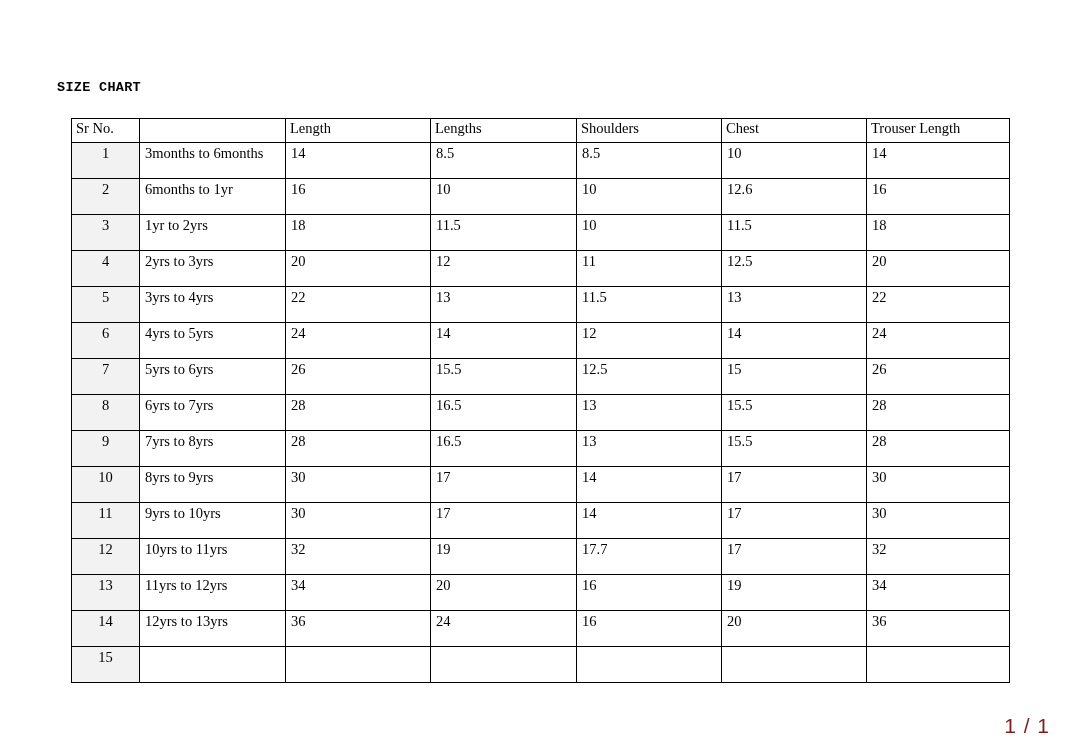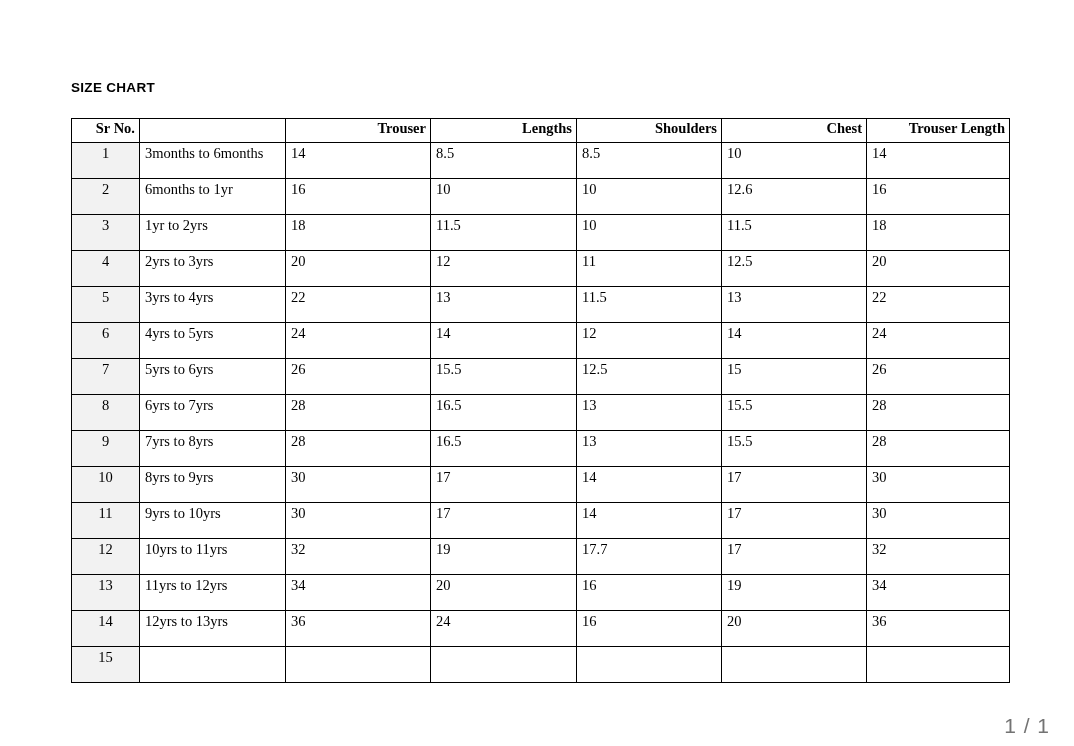--- a/index.html
+++ b/index.html
@@ -17,23 +17,23 @@
   .page {
     position: absolute;
     left: 0;
     top: 0;
     width: 1074px;
     height: 746px;
     background: #ffffff;
   }
   .doc-title {
     position: absolute;
-    left: 71px;
+    left: 57px;
     top: 80px;
-    font-family: Liberation Sans, sans-serif;
+    font-family: Liberation Mono, monospace;
     font-weight: bold;
     font-size: 13.5px;
     letter-spacing: 0.3px;
     color: #000000;
   }
   .table-wrap {
     position: absolute;
     left: 71px;
     top: 118px;
     width: 938px;
@@ -57,22 +57,22 @@
     border: 1px solid #000000;
     font-size: 14.5px;
     color: #000000;
     vertical-align: top;
     padding: 3px 5px 4px 5px;
     line-height: 1.1;
     height: 29px;
     box-sizing: border-box;
   }
   table.size-chart thead th {
-    text-align: right;
-    font-weight: bold;
+    text-align: left;
+    font-weight: normal;
     vertical-align: middle;
     height: 24px;
     padding: 0 4px 3px 4px;
     background: #ffffff;
   }
   table.size-chart thead th.blank-head {
     background: #ffffff;
   }
   td.sr-cell {
     text-align: center;
@@ -87,21 +87,21 @@
     vertical-align: top;
     padding-top: 4px;
   }
   tbody tr { height: 36px; }
   .page-number {
     position: absolute;
     right: 24px;
     bottom: 8px;
     font-family: "Liberation Sans", sans-serif;
     font-size: 21px;
-    color: #737373;
+    color: #7f1d1d;
     letter-spacing: 1px;
   }
 </style>
 </head>
 <body>
 
 <div class="page">
 
   <div class="doc-title">SIZE CHART</div>
 
@@ -113,21 +113,21 @@
           <col class="c2">
           <col class="c3">
           <col class="c4">
           <col class="c5">
           <col class="c6">
       </colgroup>
       <thead>
         <tr>
           <th>Sr No.</th>
           <th class="blank-head"></th>
-          <th>Trouser</th>
+          <th>Length</th>
           <th>Lengths</th>
           <th>Shoulders</th>
           <th>Chest</th>
           <th>Trouser Length</th>
         </tr>
       </thead>
       <tbody>
         <tr>
           <td class="sr-cell">1</td>
           <td class="data-cell">3months to 6months</td>

